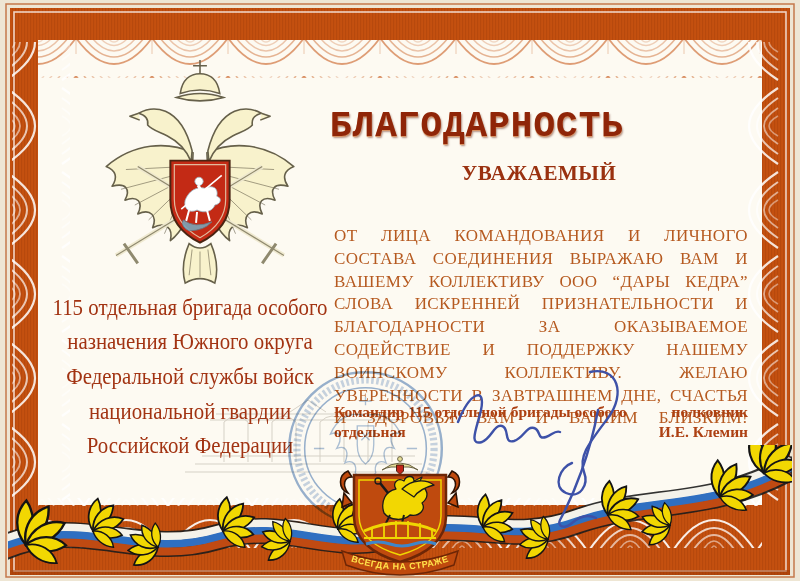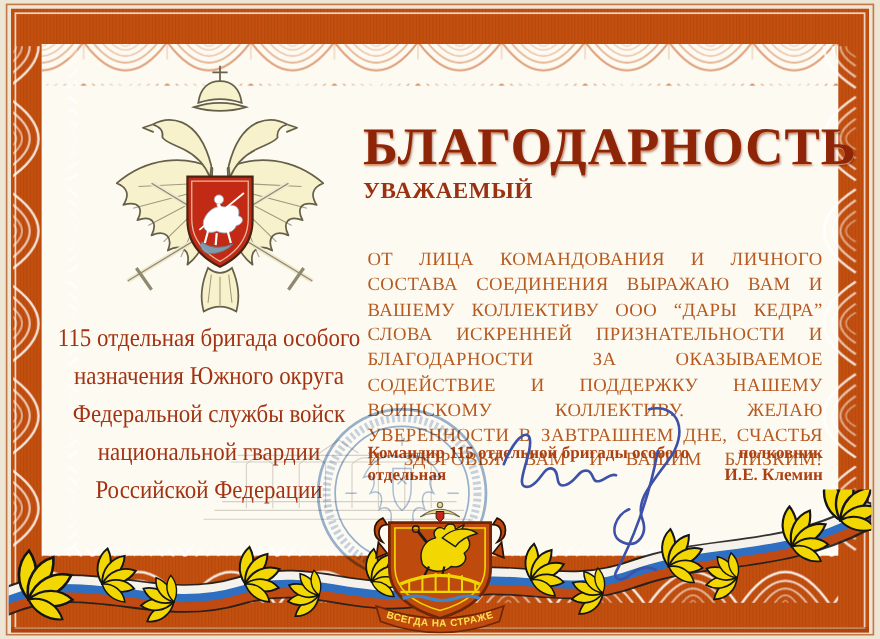--- a/index.html
+++ b/index.html
@@ -15,28 +15,28 @@
 
   .unit-name{
     left:44px;top:290px;width:292px;
     text-align:center;color:#a23312;
     font-size:21.5px;line-height:32px;
     transform:scale(.97,1.08);transform-origin:50% 0;
     z-index:3;
   }
   .title{
     left:330px;top:106px;width:418px;text-align:left;
-    font-family:Liberation Serif, serif;
-    font-size:48px;font-weight:bold;letter-spacing:1px;
+    font-family:Liberation Mono, monospace;
+    font-size:36px;font-weight:bold;letter-spacing:1px;
     color:#8f2508;
     text-shadow:0 1px 0 #d99668, 1px 2px 2px rgba(90,20,0,.45);
     z-index:3;
   }
   .salutation{
-    left:330px;top:160px;width:418px;text-align:left;
+    left:330px;top:160px;width:418px;text-align:center;
     font-size:21px;font-weight:bold;line-height:26px;
     color:#9a3110;letter-spacing:.5px;z-index:3;
   }
   .body-text{
     left:334px;top:225px;width:414px;
     font-size:17px;line-height:22.8px;
     color:#b65a20;letter-spacing:.4px;word-spacing:3px;
     text-align:justify;text-align-last:justify;
     z-index:3;
   }

